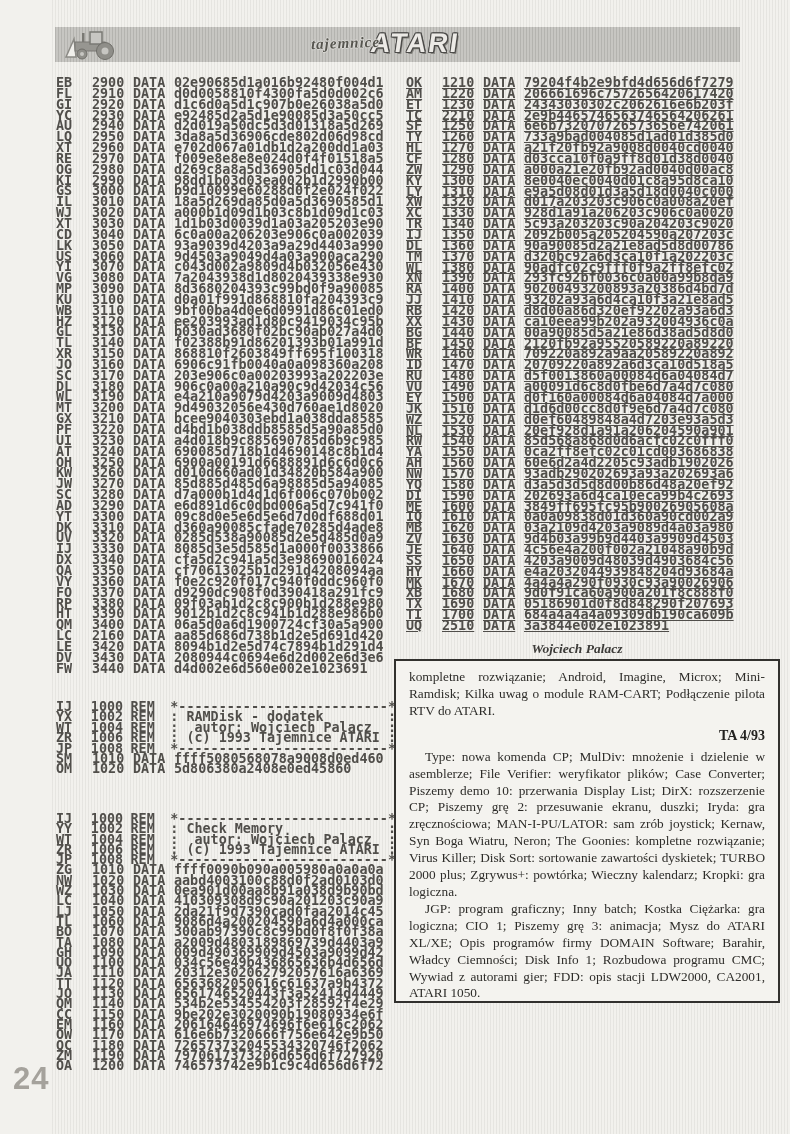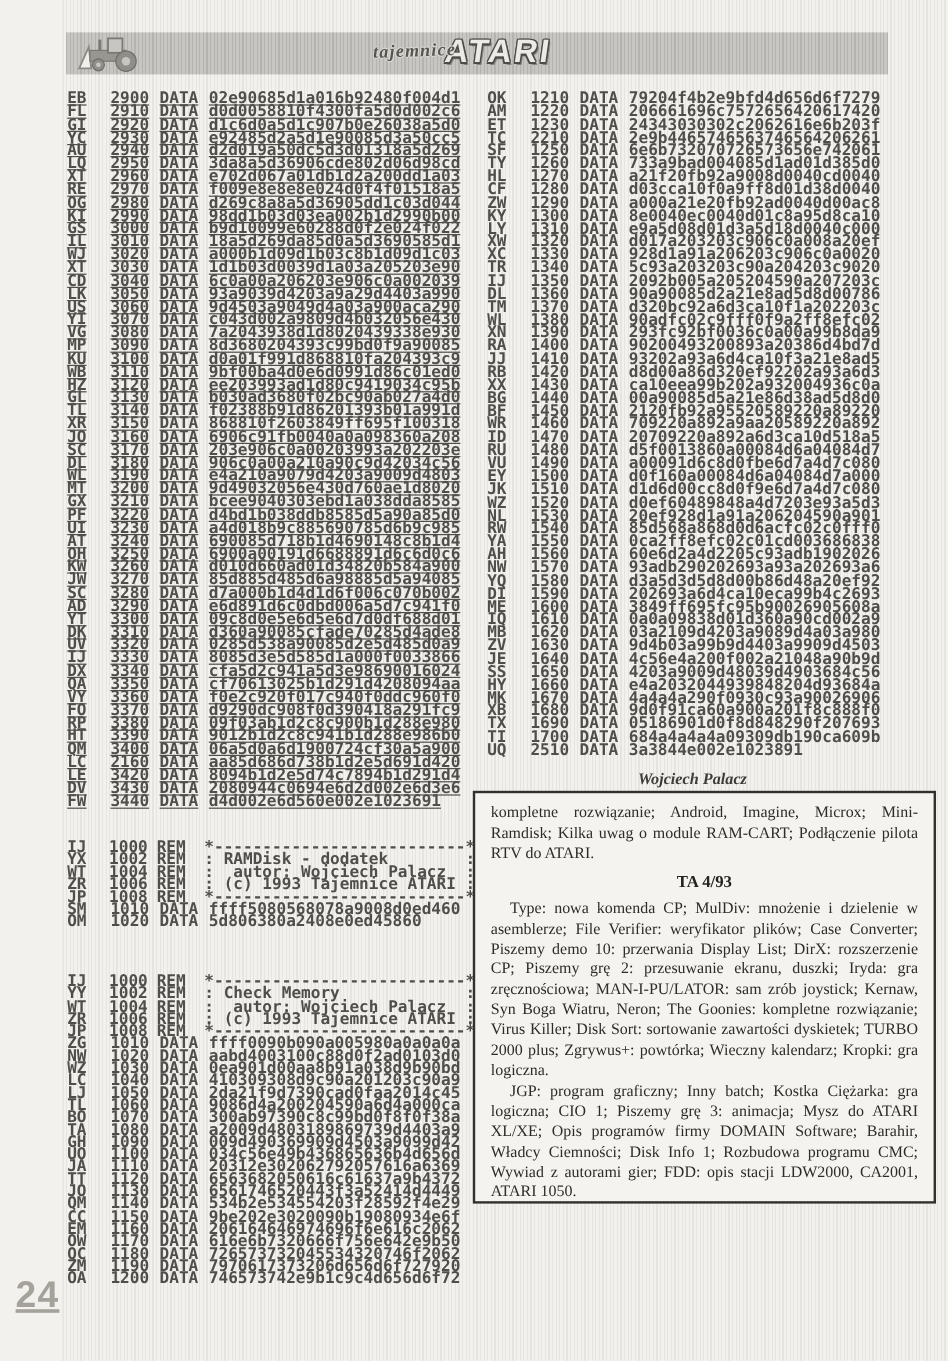--- a/index.html
+++ b/index.html
@@ -41,48 +41,48 @@
   .listing{position:absolute;width:340px;color:#504e4a;}
   .listing .row{height:var(--lh);white-space:pre;display:flex;}
   .listing span{
     font:700 13.4px/11px "DejaVu Sans Mono",monospace;
     display:inline-block;white-space:pre;
   }
   .lc{width:36px;}
   .ln{width:41px;}
   .lk{width:41px;}
   .ld{flex:1;}
-  .block-a{left:56px;top:77px;text-decoration:underline;--lh:10.85px;}
+  .block-a{left:56px;top:77px;--lh:10.85px;}
   .block-b{left:56px;top:701px;--lh:10.4px;}
   .block-c{left:56px;top:813px;--lh:10.3px;}
-  .block-r{left:406px;top:77px;--lh:10.86px;}
+  .block-r{left:406px;top:77px;text-decoration:underline;--lh:10.86px;}
   
   .credit{
     position:absolute;left:397px;top:641px;width:360px;
     text-align:center;
     font:italic 700 13.5px "Liberation Serif",serif;color:#3c3b38;
   }
   
   .infobox{
     position:absolute;left:394px;top:659px;width:386px;height:344px;
     box-sizing:border-box;border:2px solid #32312e;background:#f4f3ef;
     padding:8px 13px 8px 13px;overflow:hidden;
     font:13.3px/16.9px "Liberation Serif",serif;color:#2d2c29;
     text-align:justify;
   }
   .infobox p{margin:0;}
   .infobox p.body{text-indent:16px;}
   .infobox h3{
     margin:8px 0 5px 0;font:700 14px/16px "Liberation Serif",serif;color:#232220;
-    text-align:center;
+    text-align:right;
   }
   
   .pagenum{
     position:absolute;left:13px;top:1061px;
-    font:900 31px "Liberation Sans",sans-serif;color:#a5a29c;letter-spacing:1px;text-decoration:underline;
+    font:900 31px "Liberation Sans",sans-serif;color:#a5a29c;letter-spacing:1px;
   }
 </style>
 </head>
 <body>
 
 <div class="stripes"></div>
 
 <div class="banner">
   <svg class="tractor" width="62" height="32" viewBox="0 0 62 32">
     <polygon points="4,28 12,10 14,28" fill="#f0efeb" stroke="#8b8a85" stroke-width="1.5"></polygon>

